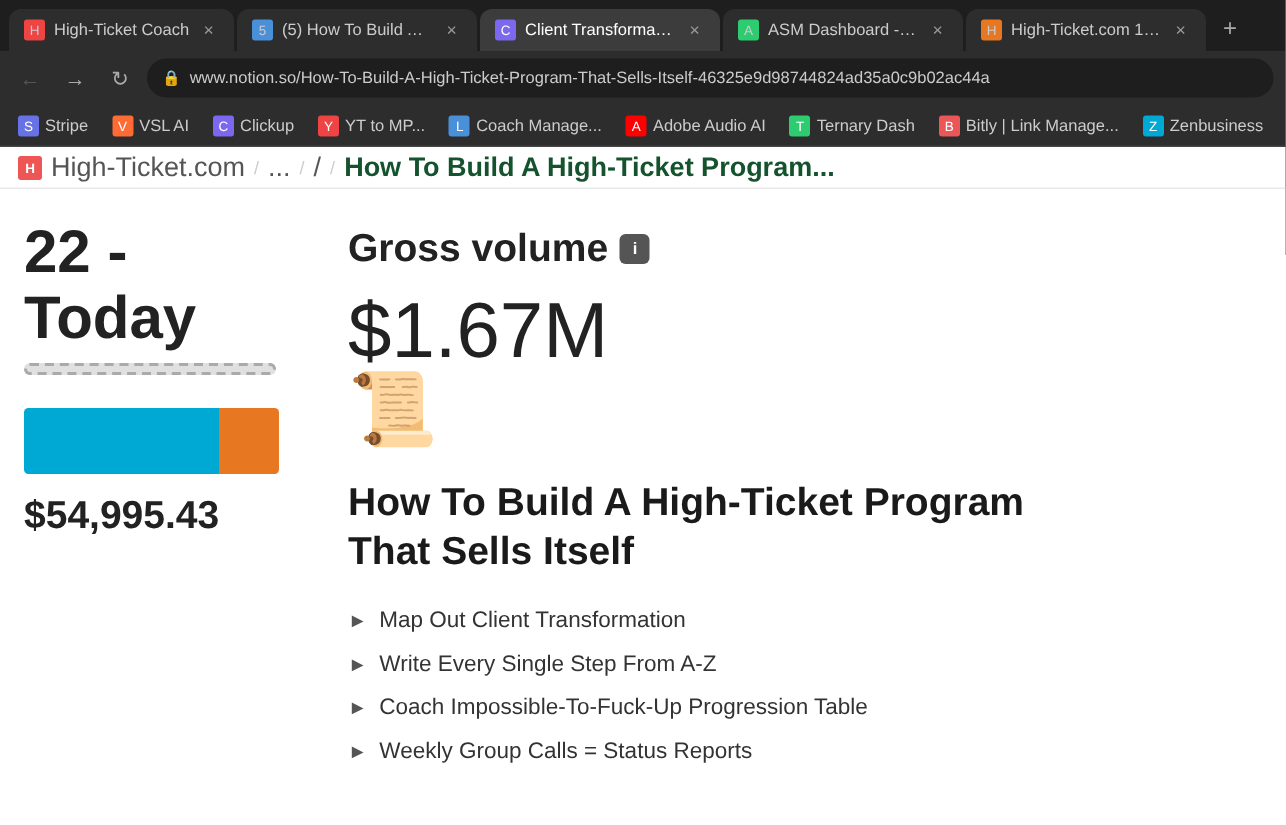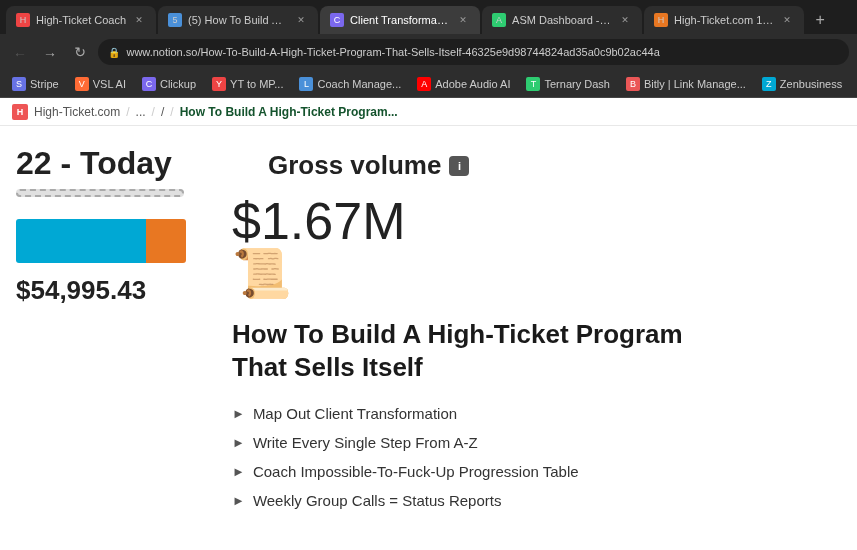--- a/index.html
+++ b/index.html
@@ -197,21 +197,21 @@
       flex-shrink: 0;
     }
 
     .breadcrumb-sep {
       color: #ccc;
       font-size: 12px;
     }
 
     .breadcrumb-item {
       color: #555;
-      font-size: 12px;
+      font-size: 18px;
     }
 
     .breadcrumb-item.active {
       color: #14532d;
       font-weight: bold;
     }
 
     
     .main-content {
       flex: 1;
@@ -224,21 +224,21 @@
     .left-panel {
       width: 200px;
       flex-shrink: 0;
       background: #fff;
       padding: 20px 16px;
       overflow: hidden;
       position: relative;
     }
 
     .left-date-text {
-      font-size: 32px;
+      font-size: 40px;
       font-weight: 700;
       color: #222;
       line-height: 1.1;
       margin-bottom: 8px;
     }
 
     .progress-bar-container {
       width: 100%;
       height: 8px;
       background: #e0e0e0;
@@ -298,21 +298,20 @@
       display: flex;
       align-items: center;
       gap: 8px;
       margin-bottom: 12px;
     }
 
     .gross-volume-title {
       font-size: 26px;
       font-weight: 600;
       color: #222;
-      margin-left: 36px;
     }
 
     .info-badge {
       width: 20px;
       height: 20px;
       background: #555;
       border-radius: 4px;
       display: flex;
       align-items: center;
       justify-content: center;

